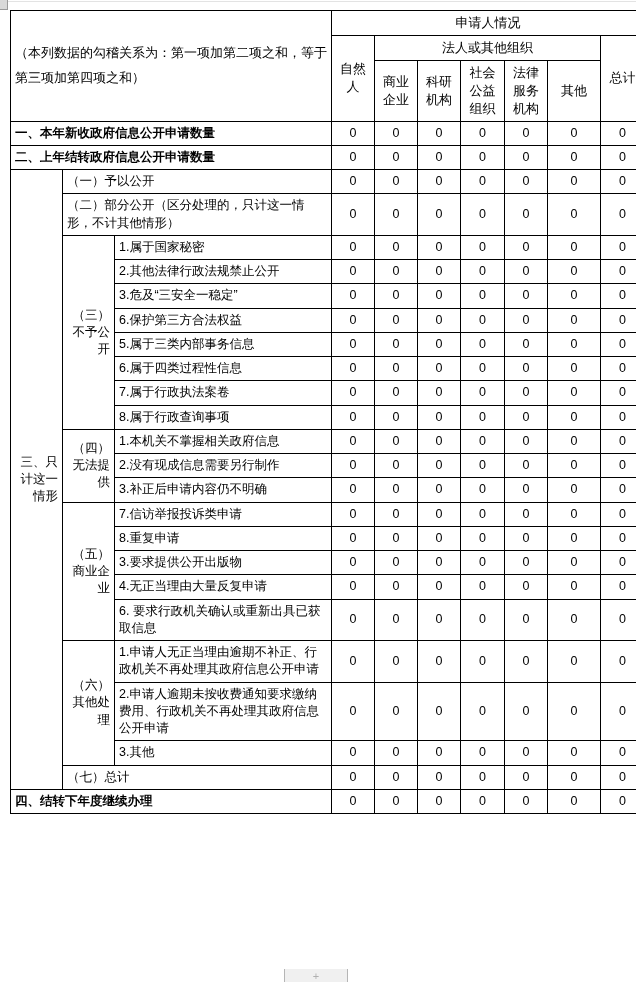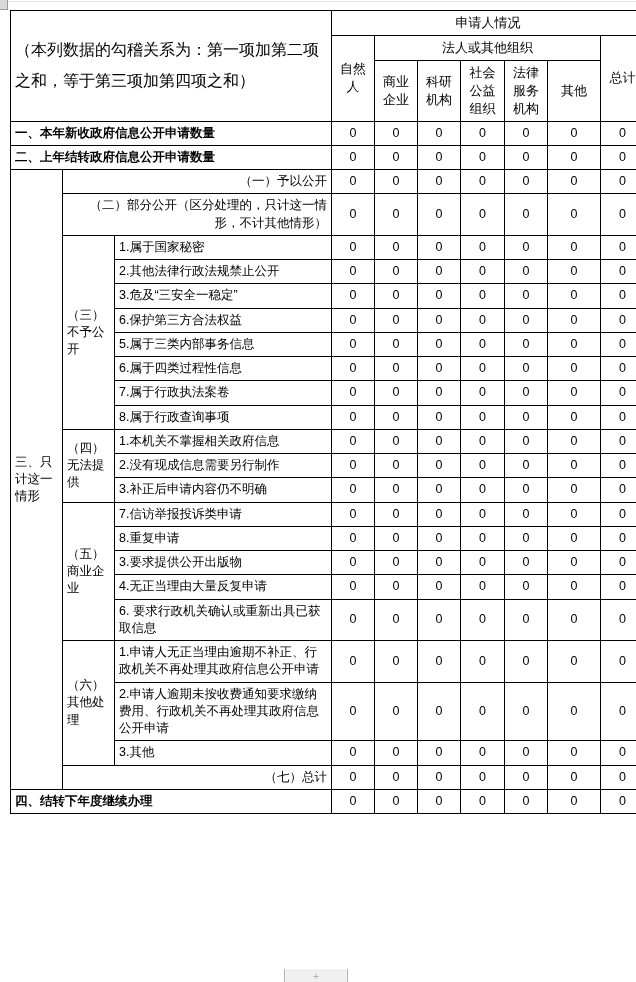--- a/index.html
+++ b/index.html
@@ -63,36 +63,36 @@
     font-size: 13px;
   }
   .hdr-vert {
     text-align: center;
     font-size: 13px;
   }
 
   
   .note-cell {
     font-family: "Liberation Serif", "DejaVu Serif", serif;
-    font-size: 16px;
+    font-size: 13px;
     line-height: 1.9;
     text-align: left;
     padding: 6px 10px 6px 14px;
     vertical-align: middle;
     margin-left: 28px;
   }
 
   
   .lbl-l1 { text-align: left; padding-left: 6px; font-weight: bold; }
   .lbl-group {
-    text-align: left;
+    text-align: right;
     vertical-align: middle;
     padding: 3px 2px;
   }
-  .lbl-sub { text-align: right; padding-left: 4px; margin-top: 20px; }
+  .lbl-sub { text-align: left; padding-left: 4px; margin-top: 20px; }
   .lbl-indent { text-align: left; padding-left: 16px; border-radius: 8px; }
 
   
   .num {
     text-align: center;
     vertical-align: middle;
     font-size: 12.5px;
   }
 
   

